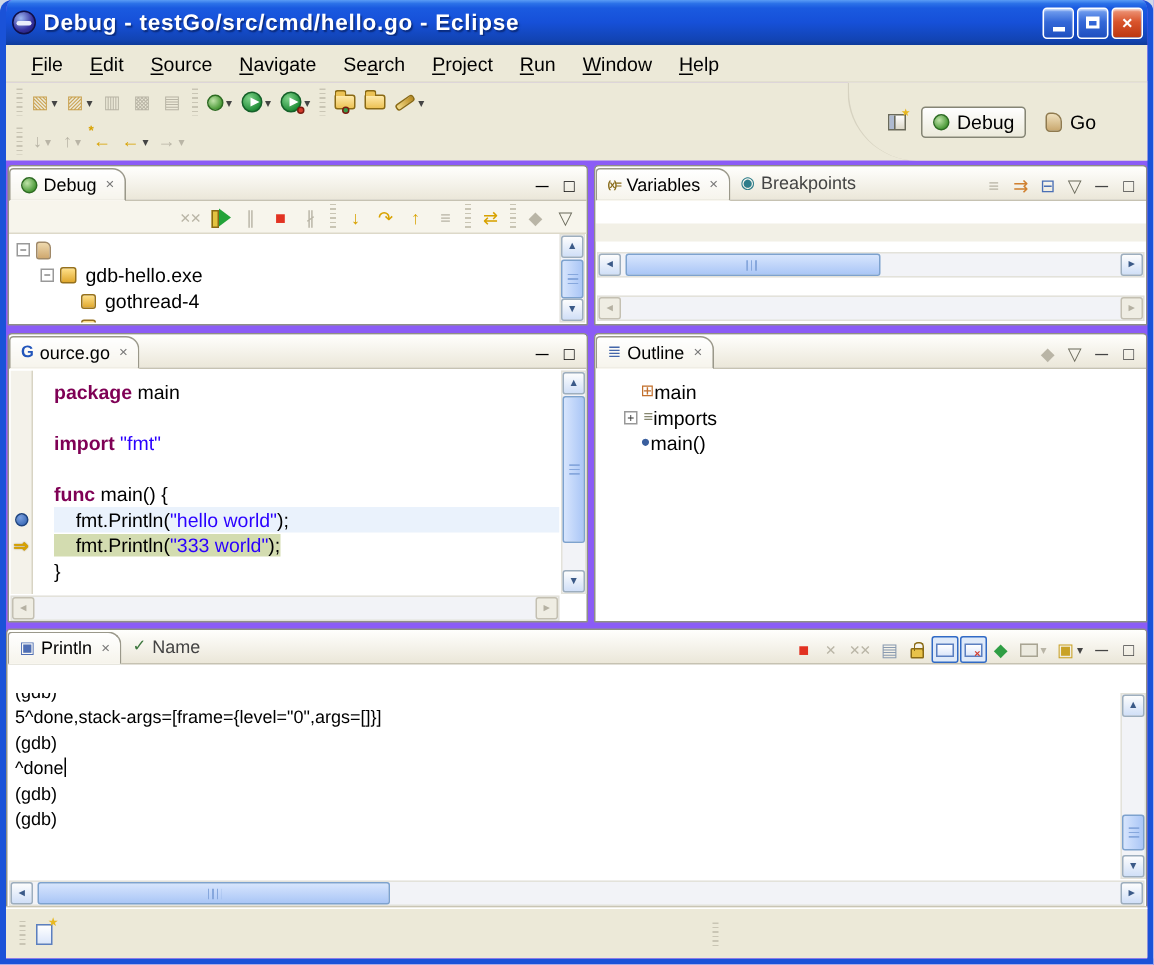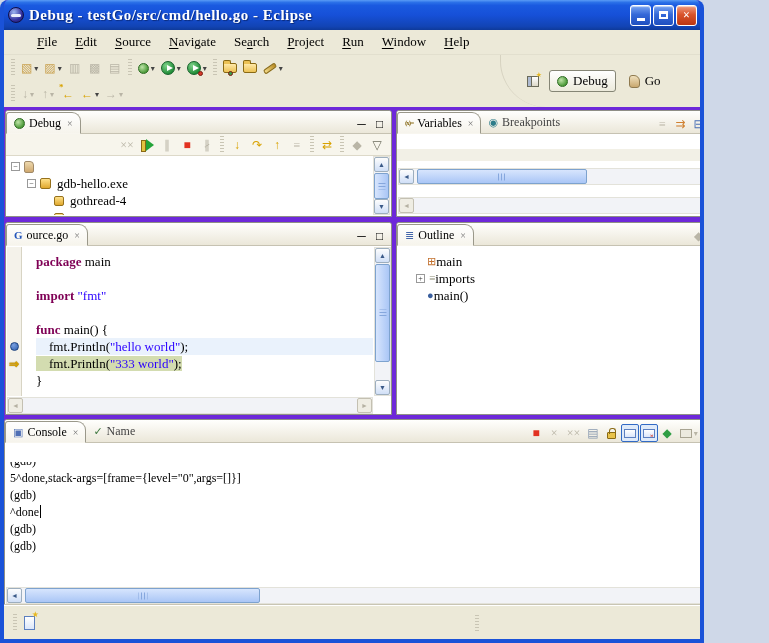--- a/index.html
+++ b/index.html
@@ -1,18 +1,18 @@
 <!DOCTYPE html>
 <html><head>
 <meta charset="utf-8">
 <style>
   html,body{margin:0;padding:0;background:#cfd8e8;}
   *{box-sizing:border-box;}
-  #win{position:relative;width:704px;height:643px;overflow:hidden;
-       font-family:Liberation Serif, serif;background:#6d28d9;
+  #win{position:relative;width:769px;height:643px;overflow:hidden;
+       font-family:Liberation Sans, sans-serif;background:#8b5cf6;
        border-left:4px solid #1a52d8;border-right:4px solid #1a52d8;border-bottom:4px solid #1a52d8;
        border-radius:8px 8px 0 0;}
   
   #titlebar{position:absolute;left:-4px;right:-4px;top:0;height:30px;
     background:linear-gradient(180deg,#5a9cf5 0%,#2b71e8 8%,#1a5ae0 18%,#1650d8 50%,#1244b4 88%,#0e3a9a 100%);
     border-radius:8px 8px 0 0;display:flex;align-items:center;padding:0 5px;}
   #title-icon{width:16px;height:16px;border-radius:50%;
     background:radial-gradient(circle at 35% 30%,#9db7f0,#34309e 60%,#1a1760);
     border:1px solid #101048;margin:0 5px 0 3px;position:relative;}
   #title-icon::after{content:"";position:absolute;left:2px;top:6px;width:10px;height:3px;background:#e9eefb;border-radius:2px;}
@@ -20,21 +20,21 @@
     white-space:nowrap;overflow:hidden;flex:1;}
   .tb-btns{display:flex;gap:2px;margin-right:2px;}
   .wbtn{width:21px;height:21px;border:1px solid #fff;border-radius:3px;color:#fff;font-size:11px;
     display:flex;align-items:center;justify-content:center;font-weight:bold;
     background:linear-gradient(#79a5f2,#3468d8 45%,#1e4fc0);box-shadow:inset 0 1px 1px rgba(255,255,255,.6);}
   .wbtn.close{background:linear-gradient(#ef9a7d,#d9542c 45%,#bc3610);font-size:12px;}
   .wbtn .mn{display:block;width:8px;height:3px;background:#fff;margin-top:9px;}
   .wbtn .mx{display:block;width:9px;height:8px;border:2px solid #fff;border-top-width:3px;}
   
   #menubar{position:absolute;left:0;right:0;top:30px;height:25px;background:#ece9d8;display:flex;align-items:center;
-    padding-left:24px;font-size:13px;border-bottom:1px solid #e2dfce;}
+    padding-left:8px;font-size:13px;border-bottom:1px solid #e2dfce;}
   .menu-item{padding:2px 9px;color:#000;}
   .menu-item u{text-underline-offset:2px;}
   
   #toolbars{position:absolute;left:0;right:0;top:55px;height:52px;background:#ece9d8;}
   .tbrow{height:26px;display:flex;align-items:center;padding-left:4px;}
   .tb-handle{width:4px;height:18px;margin:0 3px;
     background:repeating-linear-gradient(180deg,#c9c5b4 0 1px,transparent 1px 3px);}
   .tbtn{position:relative;display:inline-flex;align-items:center;justify-content:center;height:22px;min-width:20px;
     padding:0 2px;border:1px solid transparent;border-radius:2px;}
   .tbtn.pressed{border:1px solid #316ac5;background:#dfeaf9;}
@@ -473,21 +473,21 @@
             <span class="tabicon" style="color: rgb(58, 95, 158);">●</span>
             <span class="tree-label">main()</span>
           </div>
         </div>
     </div>
 
     <div class="view" style="left:0;top:312px;width:761px;height:186px;">
       <div class="vtabs" id="console-tabs">
           <div class="tab active">
             <span class="tabicon" style="color: rgb(79, 111, 181);">▣</span>
-            <span class="tab-label">Console</span>
+            <span class="tab-label">Println</span>
             <span class="tclose">×</span>
           </div>
           <div class="tab">
             <span class="tabicon" style="color: rgb(60, 118, 61);">✓</span>
             <span class="tab-label">Name</span>
           </div>
           <span class="vt-right">
             <span class="tbtn">
               <span class="gl" style="color: rgb(226, 50, 34);">■</span>
             </span>

